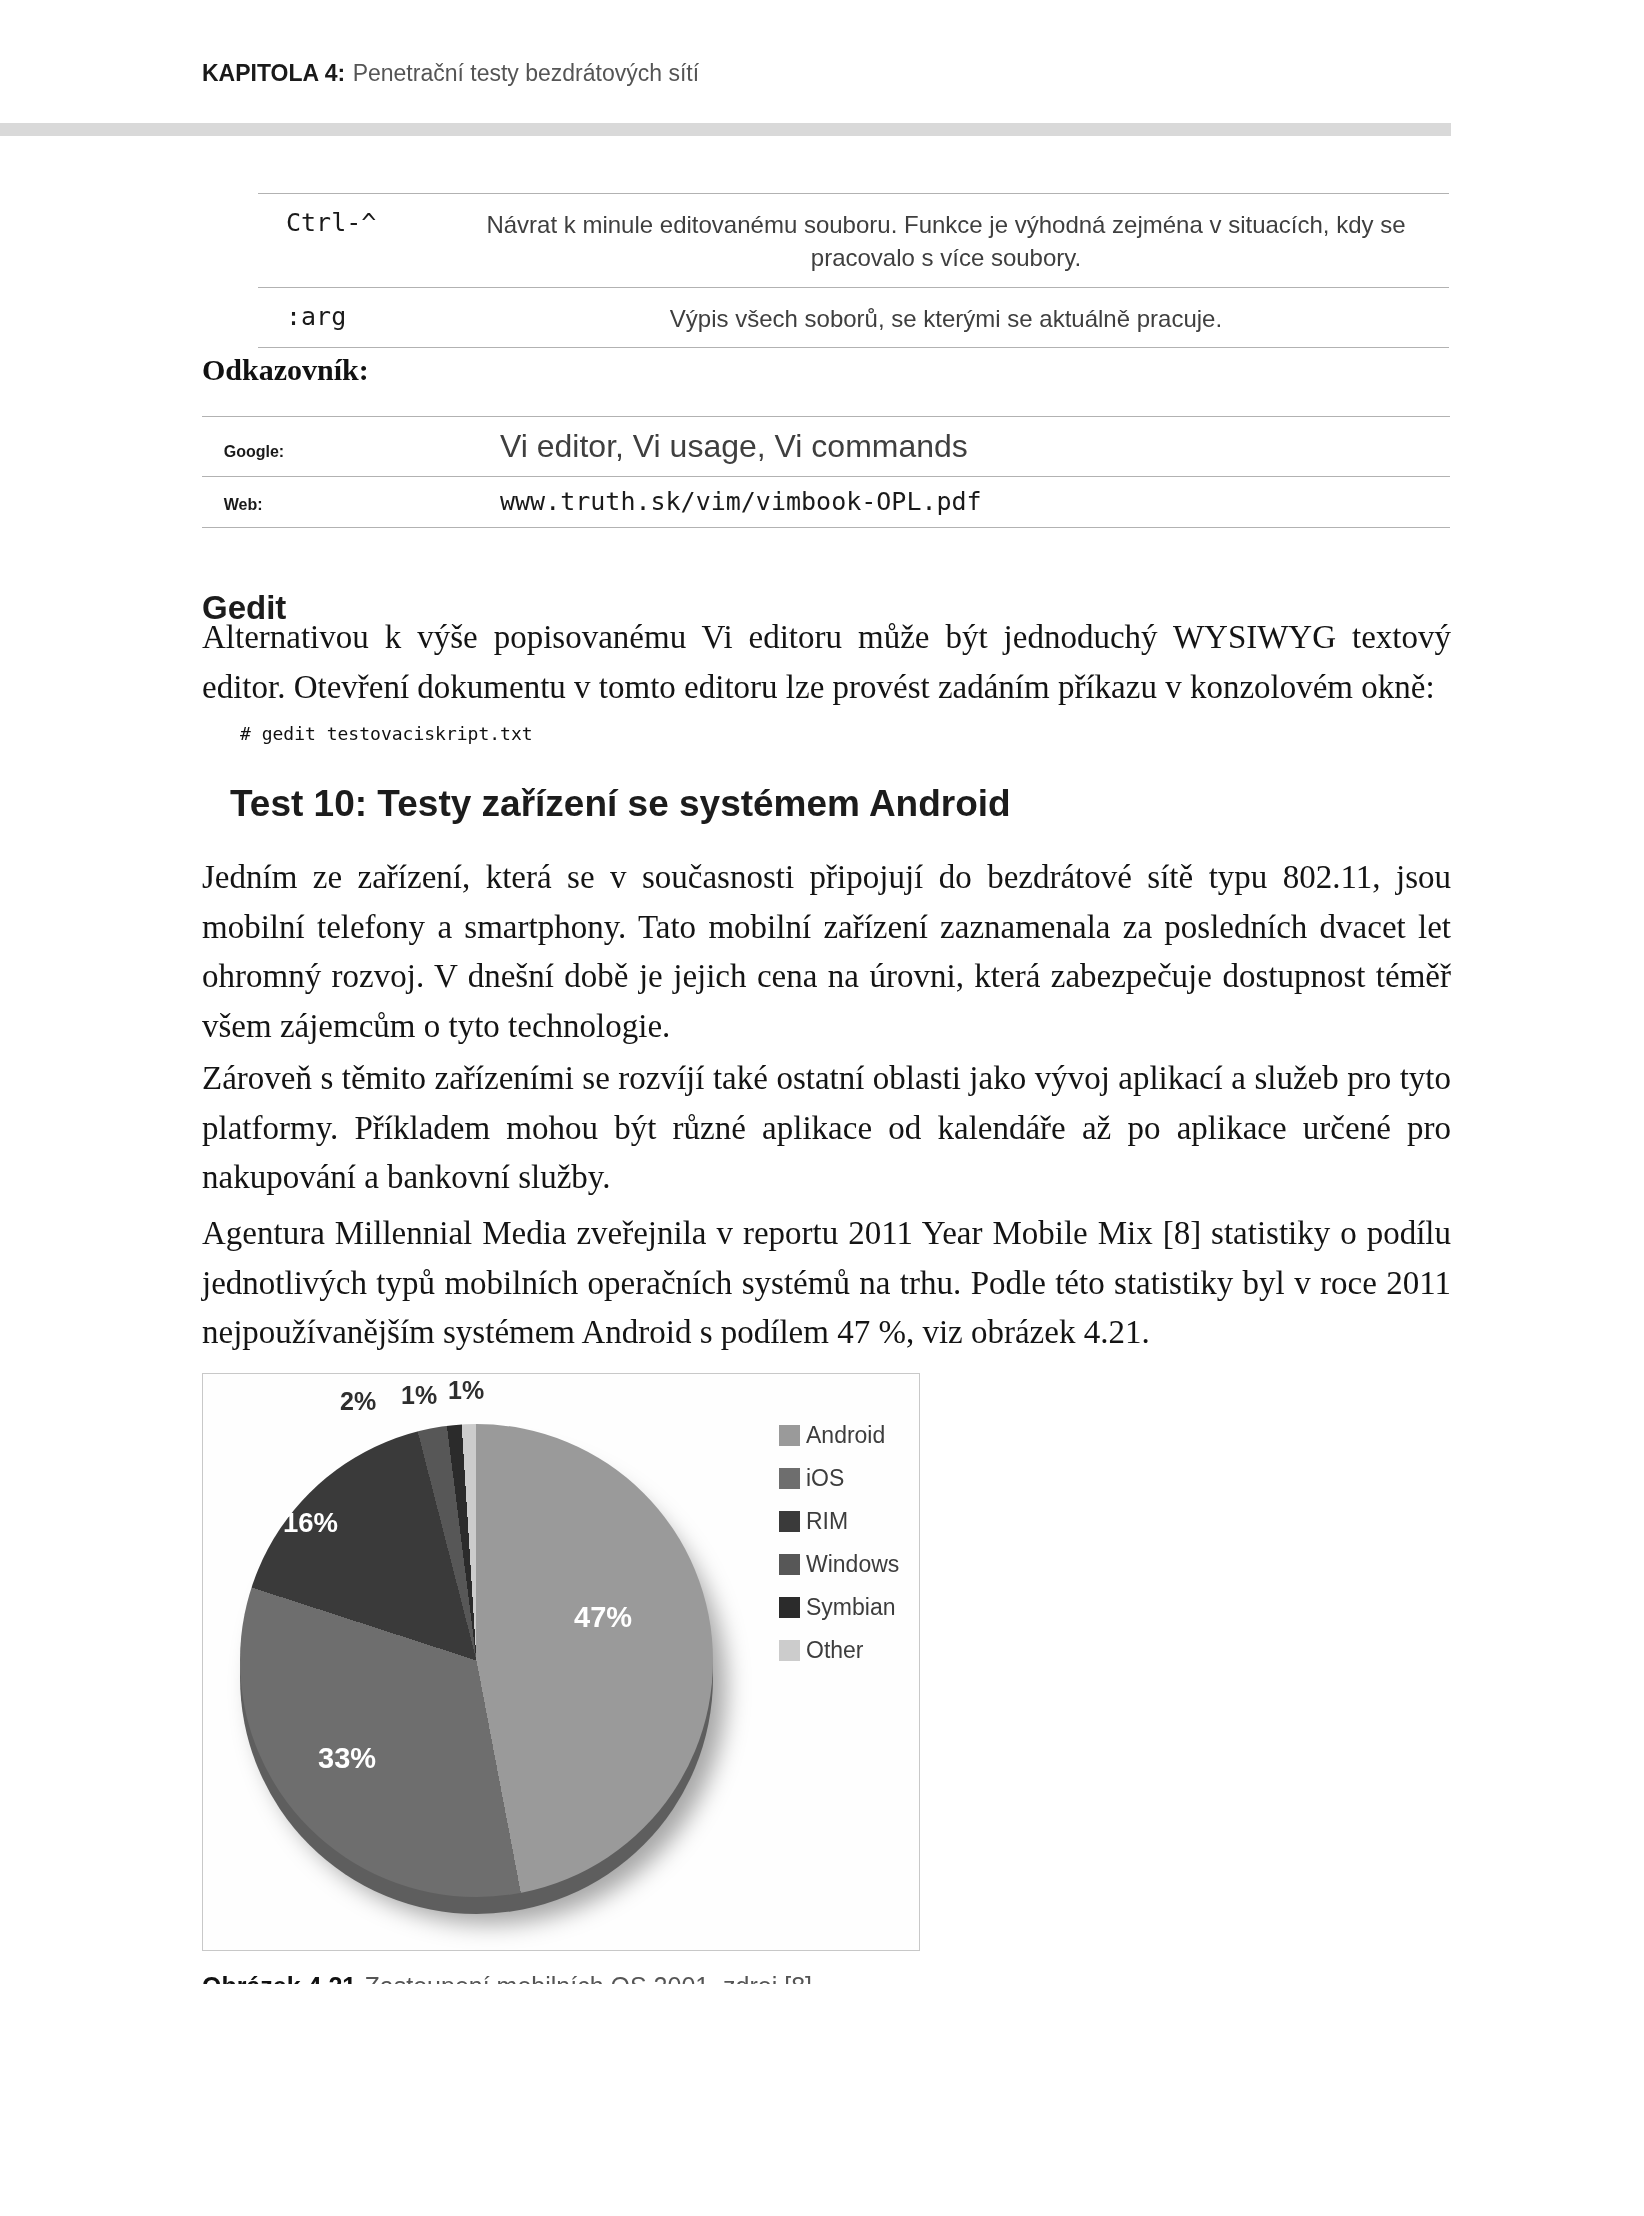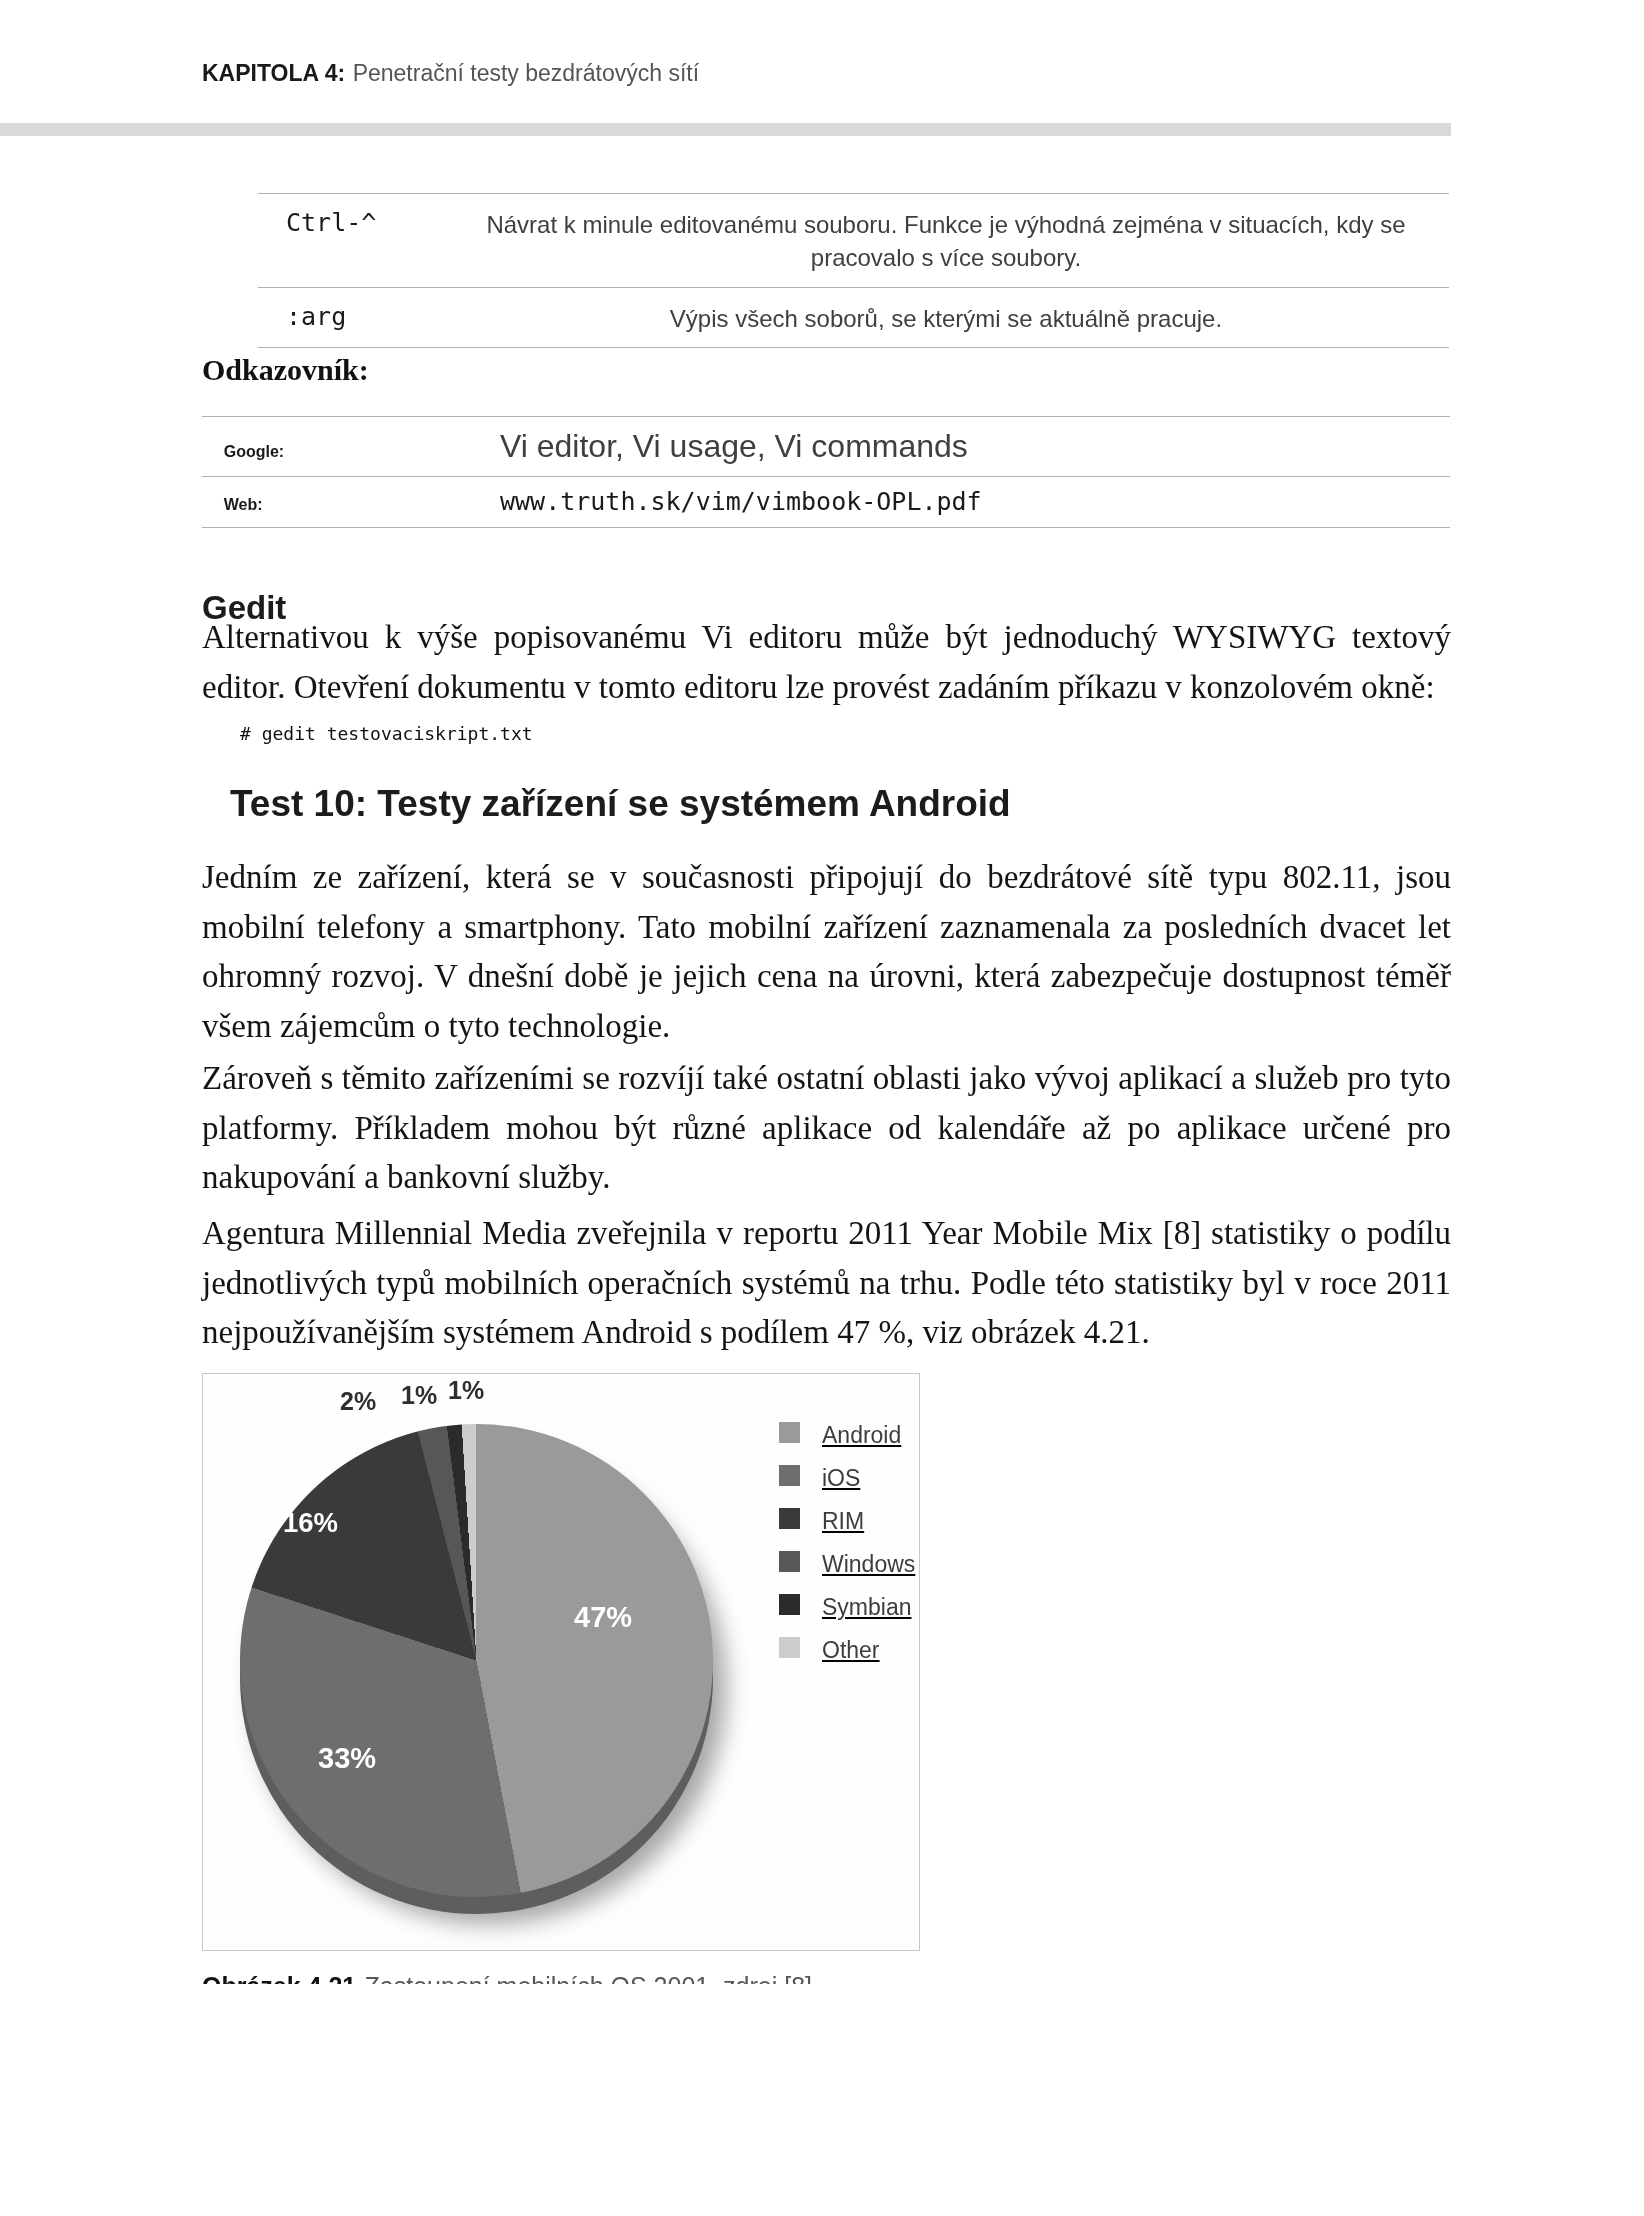--- a/index.html
+++ b/index.html
@@ -45,21 +45,21 @@
   .pct { position:absolute; font-family:"Liberation Sans",sans-serif; font-weight:bold; white-space:nowrap; }
   .pct-dark { color:#2e2e2e; font-size:25px; }
   .pct-light { color:#ffffff; font-size:29px; }
   .lbl-w { left:137px; top:13.3px; }
   .lbl-s { left:198px; top:6.7px; }
   .lbl-o { left:245px; top:1.7px; }
   .lbl-rim { left:80px; top:133px; font-size:27.5px; }
   .lbl-android { left:371px; top:227px; }
   .lbl-ios { left:115px; top:368px; }
   .legend { position:absolute; left:576px; top:48px; display:flex; flex-direction:column; gap:16px; }
-  .legend-row { display:flex; align-items:flex-start; gap:22px;text-decoration:underline; }
+  .legend-row { display:flex; align-items:center; gap:6px; }
   .legend-swatch { width:21px; height:21px; display:inline-block; flex:0 0 auto; }
   .legend-label { font-family:"Liberation Sans",sans-serif; font-size:23px; color:#3d3d3d; }
 
   
   .caption { position:absolute; top:1972px; left:202px; font-family:"Liberation Sans",sans-serif; font-size:25px; white-space:nowrap; }
   .cap-label { font-weight:bold; color:#111111; }
   .cap-text { color:#555555; margin-left:8.3px; }
   .page-number { position:absolute; top:2126px; left:202px; font-family:"Liberation Sans",sans-serif; font-weight:bold; font-size:29px; color:#111111; }
 </style>
 </head>

